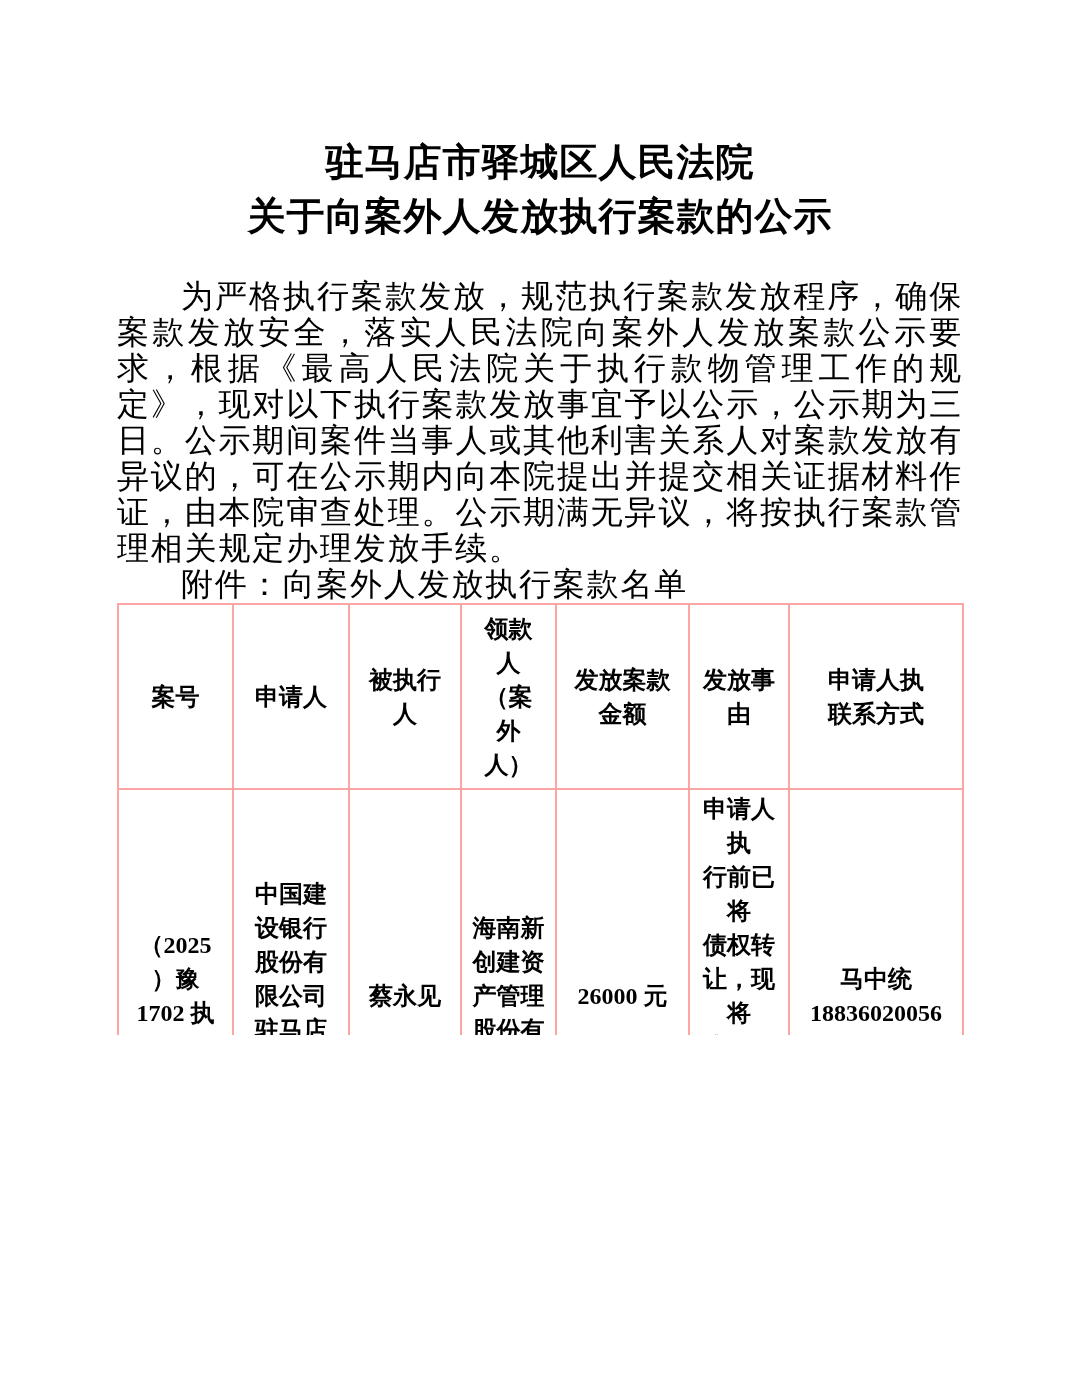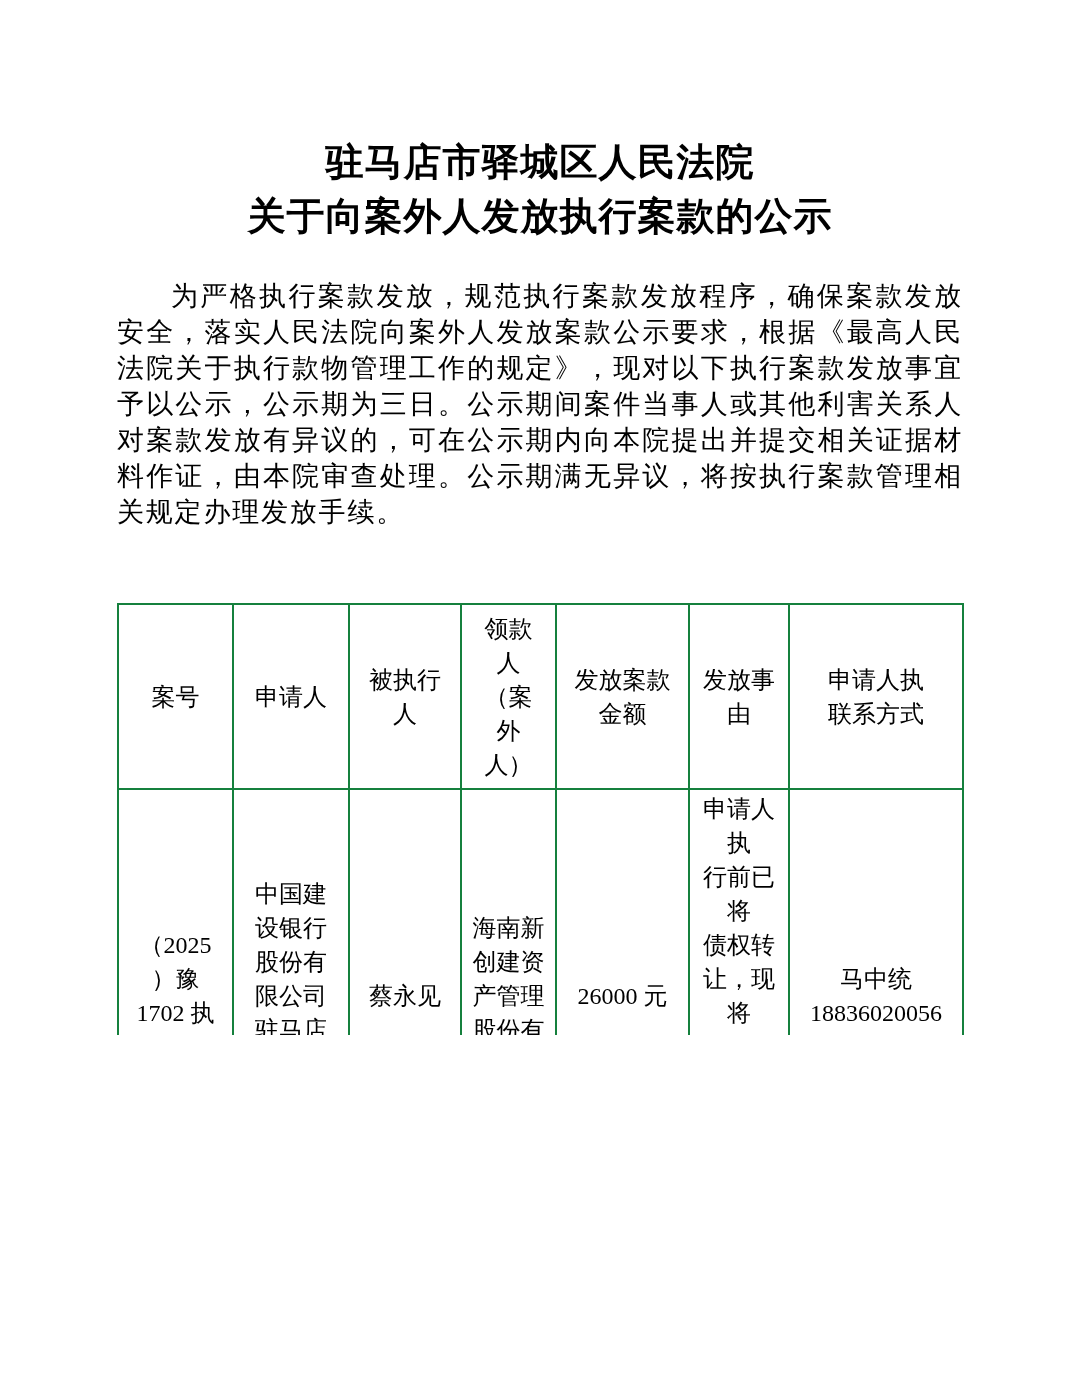--- a/index.html
+++ b/index.html
@@ -13,33 +13,33 @@
   .title-line {
     position: absolute; left: 0; width: 1080px;
     text-align: center; font-size: 38px; font-weight: bold;
     letter-spacing: 1px; line-height: 44px; white-space: nowrap;
   }
   .title-1 { top: 140px; }
   .title-2 { top: 194px; }
 
   .text-block {
     position: absolute; left: 117px; top: 278px; width: 846px;
-    font-size: 27px; line-height: 36px; letter-spacing: 1.8px;
+    font-size: 32px; line-height: 36px; letter-spacing: 1.8px;
   }
   .text-block p { margin: 0; }
   .body-par { text-align: justify; text-indent: 2em; }
   .indent-line { text-indent: 2em; white-space: nowrap; }
 
   table.case-table {
     position: absolute; left: 117px; top: 603px;
     width: 845px; border-collapse: collapse; table-layout: fixed;
   }
   table.case-table th, table.case-table td {
-    border: 2px solid #15803d;
-    font-weight: normal;
+    border: 2px solid #fca5a5;
+    font-weight: bold;
     font-size: 24px; line-height: 34px;
     text-align: center; vertical-align: middle;
     white-space: pre-line;
     padding: 2px 4px;
     overflow: hidden;
   }
   tr.header-row { height: 185px; }
   tr.data-row { height: 260px; }
 
   .sig-name {
@@ -60,20 +60,21 @@
 </head>
 <body>
 
 <div class="page">
 
   <div class="title-line title-1">驻马店市驿城区人民法院</div>
   <div class="title-line title-2">关于向案外人发放执行案款的公示</div>
 
   <div class="text-block">
     <p class="body-par">为严格执行案款发放，规范执行案款发放程序，确保案款发放安全，落实人民法院向案外人发放案款公示要求，根据《最高人民法院关于执行款物管理工作的规定》，现对以下执行案款发放事宜予以公示，公示期为三日。公示期间案件当事人或其他利害关系人对案款发放有异议的，可在公示期内向本院提出并提交相关证据材料作证，由本院审查处理。公示期满无异议，将按执行案款管理相关规定办理发放手续。</p>
+    <p class="indent-line">附件：向案外人发放执行案款名单</p>
   </div>
 
   <table class="case-table">
     <colgroup>
       <col style="width:115px">
         <col style="width:116px">
         <col style="width:112px">
       <col style="width:95px">
         <col style="width:133px">
         <col style="width:100px">

